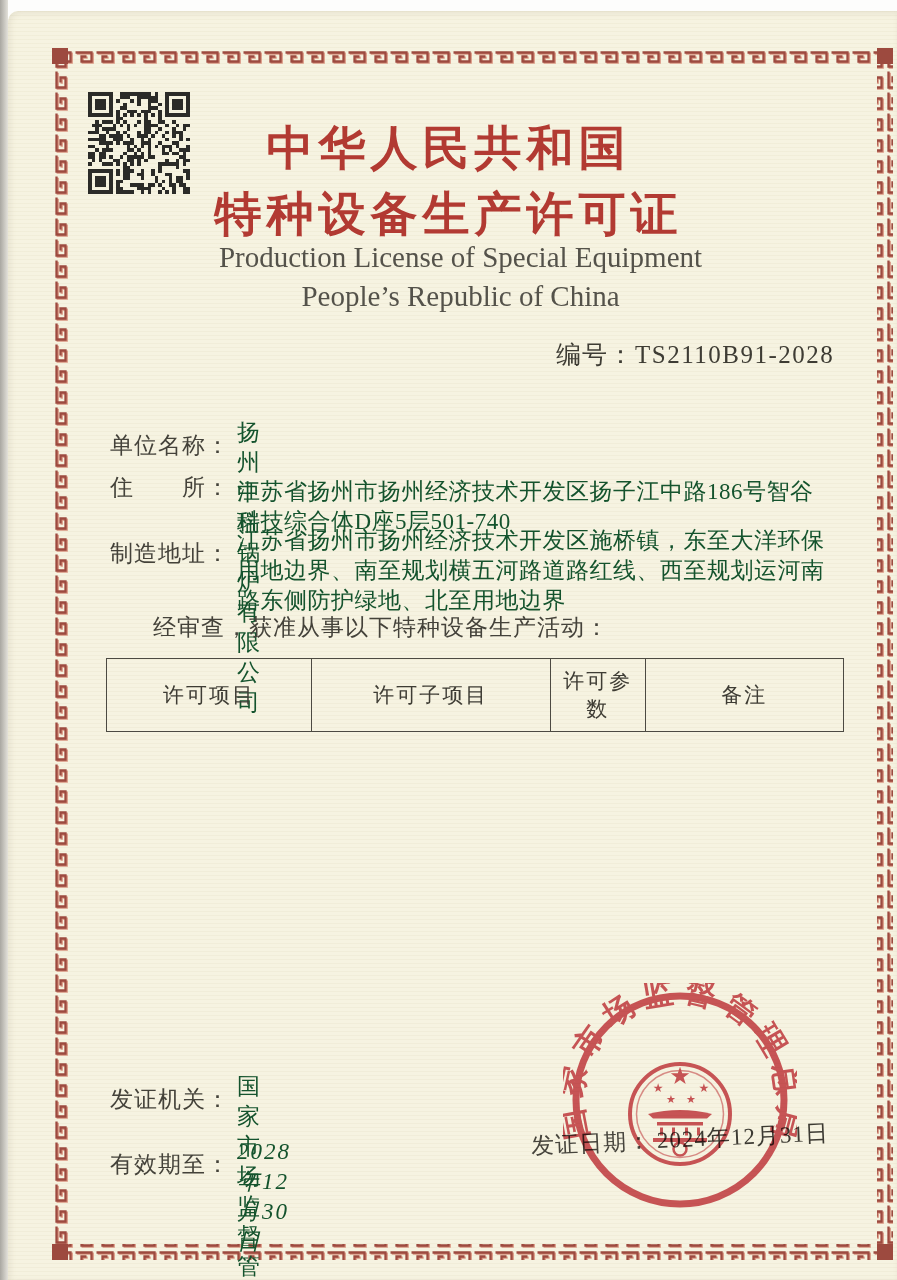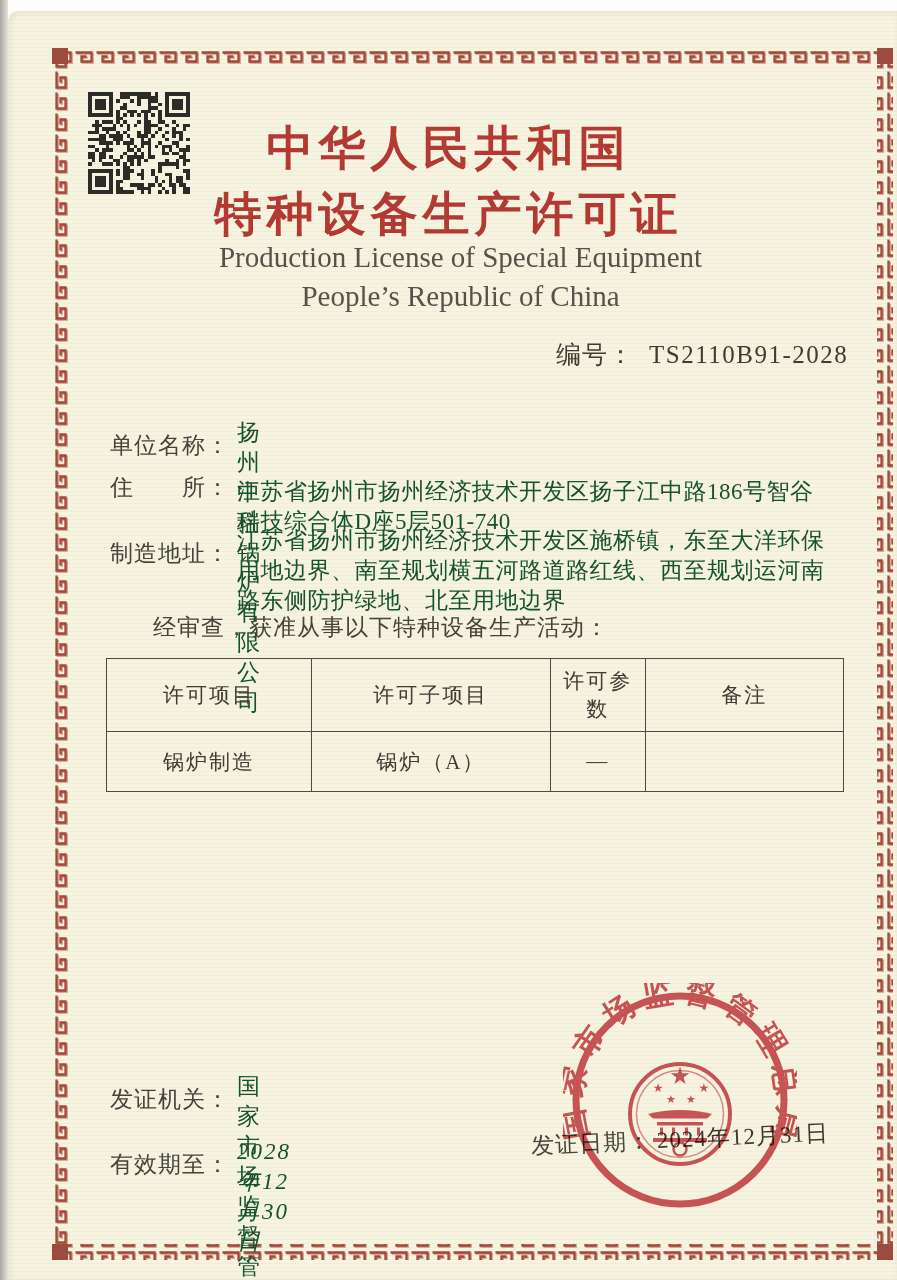--- a/index.html
+++ b/index.html
@@ -49,21 +49,21 @@
   .title-en{
     position:absolute;left:12px;width:897px;text-align:center;
     color:var(--text-soft);font-size:29px;line-height:1.2;
   }
   .title-en1{top:240px;}
   .title-en2{top:279px;}
   .license-row{
     position:absolute;left:556px;top:338px;
     font-size:25px;color:#3e3c34;letter-spacing:1px;white-space:nowrap;
   }
-  .license-row .num{margin-left:15px;letter-spacing:1.5px;}
+  .license-row .num{margin-left:1px;letter-spacing:1.5px;}
   .field-row{position:absolute;font-size:23px;color:var(--text-dark);}
   .field-label{position:absolute;left:110px;top:12px;white-space:nowrap;letter-spacing:1px;}
   .field-value{position:absolute;left:237px;top:0;line-height:30px;letter-spacing:0.5px;color:#14532d;}
   .row-company{top:418px;}
   .row-residence{top:460px;}
   .row-residence .field-value{width:585px;margin-top:17px;}
   .row-factory{top:526px;}
   .row-factory .field-value{width:588px;}
   .approval-note{
     position:absolute;left:153px;top:612px;
@@ -561,26 +561,20 @@
       <col class="col3">
       <col class="col4">
     </colgroup>
   <tbody>
       <tr>
     <th>许可项目</th>
     <th>许可子项目</th>
     <th>许可参数</th>
     <th>备注</th>
   </tr>
-  <tr>
-    <td>锅炉制造</td>
-    <td>锅炉（A）</td>
-    <td>—</td>
-    <td></td>
-  </tr>
 </tbody>
   </table>
 
 <div class="field-row row-issuer">
   <span class="field-label">发证机关：</span>
   <span class="field-value">国家市场监督管理总局</span>
 </div>
 <div class="field-row row-valid">
   <span class="field-label">有效期至：</span>
   <span class="field-value">2028年12月30日</span>

